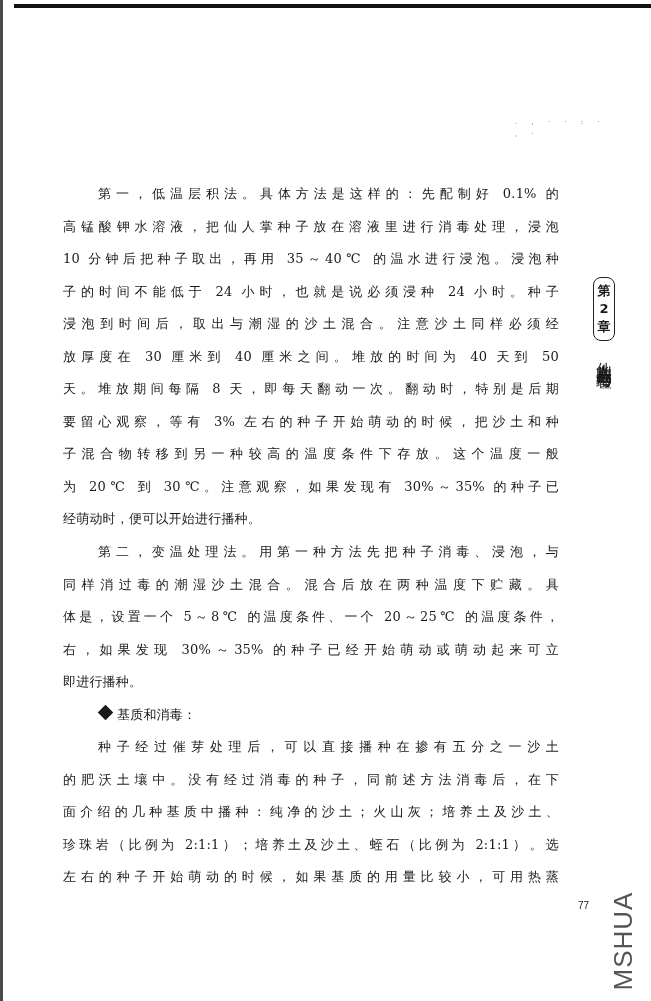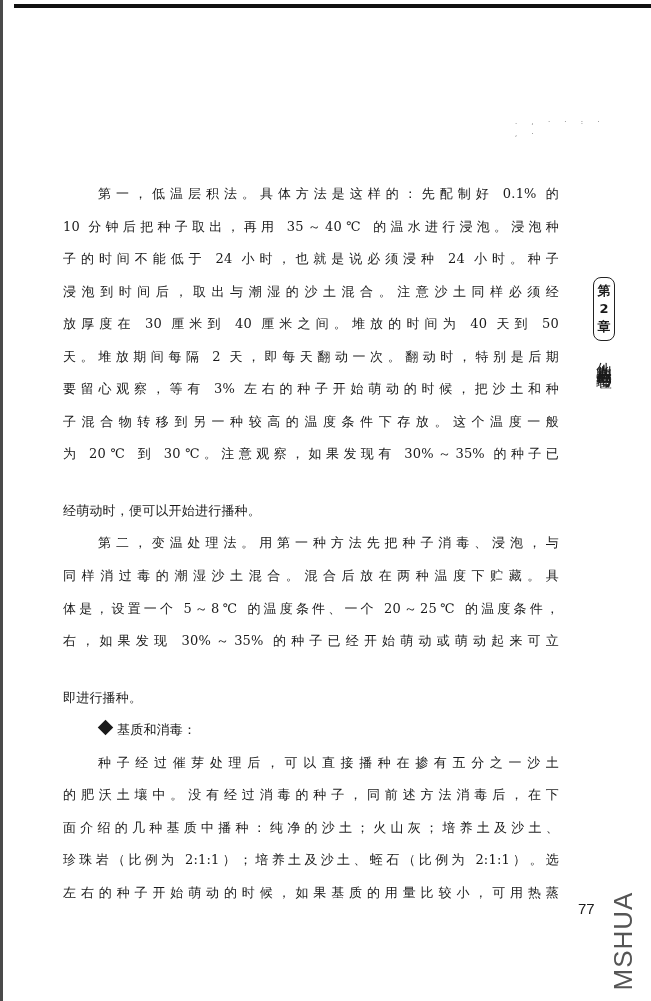--- a/index.html
+++ b/index.html
@@ -24,21 +24,21 @@
     .body-text {
       position: absolute; left: 63px; top: 178px; width: 496px;
     }
     .line {
       height: 32.55px; line-height: 32.55px; font-size: 13px;
       white-space: nowrap; overflow: visible;
       text-align: justify; text-align-last: justify;
       letter-spacing: 0.2px;
     }
     .line.indent { padding-left: 35px; }
-    .line.last { text-align-last: left; margin-top: 24px; }
+    .line.last { text-align-last: left; }
     .line.heading { padding-left: 35px; text-align-last: left; }
     .diamond {
       display: inline-block; width: 11px; height: 11px;
       background: #1a1a1a; transform: rotate(45deg);
       margin-right: 6px; margin-left: 2px; vertical-align: 1px;
     }
     .chapter-tab {
       position: absolute; left: 593px; top: 277px; width: 20px; height: 62px;
       border: 1.5px solid #222; border-radius: 8px;
       display: flex; flex-direction: column; align-items: center; justify-content: center;
@@ -46,21 +46,21 @@
       font-family: "DejaVu Sans", sans-serif;
     }
     .chapter-tab span { display: block; }
     .chapter-title {
       position: absolute; left: 594px; top: 350px; width: 20px;
       writing-mode: vertical-rl; font-size: 15.5px; letter-spacing: 1.5px;
       line-height: 20px;
     }
     .page-number {
       position: absolute; left: 578px; top: 900px;
-      font-size: 15px; font-family: "Liberation Sans", sans-serif;
+      font-size: 10px; font-family: "Liberation Sans", sans-serif;
     }
     .watermark {
       position: absolute; left: 603px; top: 878px;
       width: 40px; height: 125px;
     }
     .watermark span {
       position: absolute; left: 50%; top: 50%;
       transform: translate(-50%, -50%) rotate(-90deg);
       font-family: "Liberation Sans", sans-serif; font-size: 26px;
       color: #555; letter-spacing: 1px; white-space: nowrap;
@@ -68,25 +68,26 @@
   </style>
 </head>
 <body>
 
 <div class="left-border"></div>
 <div class="top-rule"></div>
 <div class="scan-dots">. ,  · ·   : ·  ,   ·</div>
 
 <div class="body-text">
   <div class="line indent">第一，低温层积法。具体方法是这样的：先配制好 0.1% 的</div>
+  <div class="line">高锰酸钾水溶液，把仙人掌种子放在溶液里进行消毒处理，浸泡</div>
   <div class="line">10 分钟后把种子取出，再用 35～40℃ 的温水进行浸泡。浸泡种</div>
   <div class="line">子的时间不能低于 24 小时，也就是说必须浸种 24 小时。种子</div>
   <div class="line">浸泡到时间后，取出与潮湿的沙土混合。注意沙土同样必须经</div>
   <div class="line">放厚度在 30 厘米到 40 厘米之间。堆放的时间为 40 天到 50</div>
-  <div class="line">天。堆放期间每隔 2 天，即每天翻动一次。翻动时，特别是后期</div>
+  <div class="line">天。堆放期间每隔 8 天，即每天翻动一次。翻动时，特别是后期</div>
   <div class="line">要留心观察，等有 3% 左右的种子开始萌动的时候，把沙土和种</div>
   <div class="line">子混合物转移到另一种较高的温度条件下存放。这个温度一般</div>
   <div class="line">为 20℃ 到 30℃。注意观察，如果发现有 30%～35% 的种子已</div>
   <div class="line last">经萌动时，便可以开始进行播种。</div>
 
   <div class="line indent">第二，变温处理法。用第一种方法先把种子消毒、浸泡，与</div>
   <div class="line">同样消过毒的潮湿沙土混合。混合后放在两种温度下贮藏。具</div>
   <div class="line">体是，设置一个 5～8℃ 的温度条件、一个 20～25℃ 的温度条件，</div>
   <div class="line">右，如果发现 30%～35% 的种子已经开始萌动或萌动起来可立</div>
   <div class="line last">即进行播种。</div>

